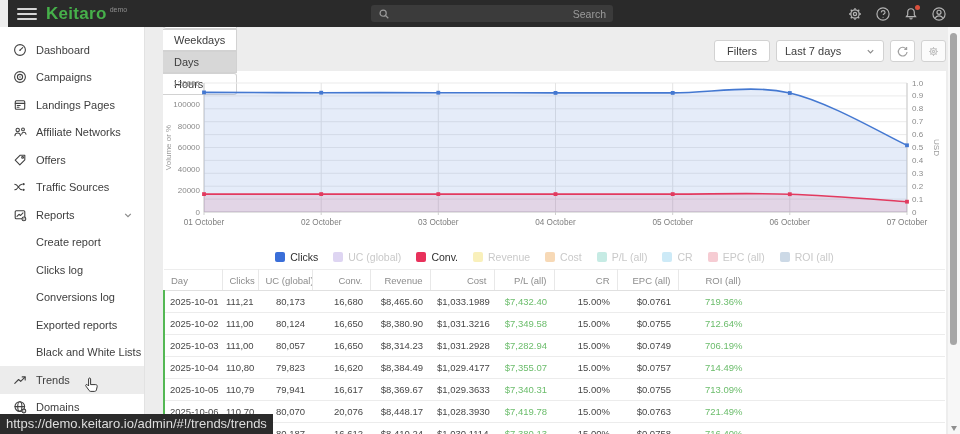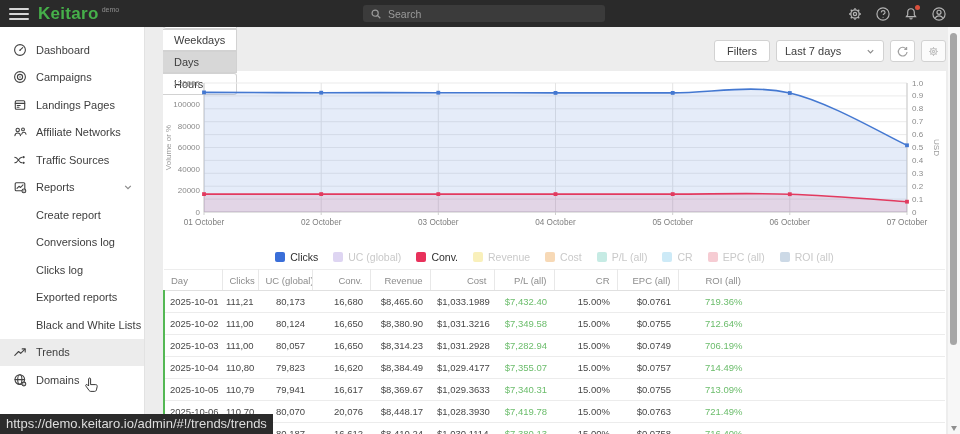--- a/index.html
+++ b/index.html
@@ -1,25 +1,25 @@
 <!DOCTYPE html>
 <html><head>
 <meta charset="utf-8">
 <style>
   * { margin:0; padding:0; box-sizing:border-box; }
   html,body { width:960px; height:434px; overflow:hidden; }
   body { font-family:"Liberation Sans", sans-serif; background:#ededed; position:relative; }
 
   
-  .topbar { height:27px; background:#2a2a2a; display:flex; align-items:center; position:relative; z-index:6; }
+  .topbar { height:27px; background:#2a2a2a; display:flex; align-items:center; position:relative; z-index:6;margin-left:8px; }
   .hamburger { margin-left:9px; width:20px; height:16px; display:flex; flex-direction:column; justify-content:center; gap:3px; cursor:pointer; }
   .hamburger span { display:block; height:2px; background:#d6d6d6; border-radius:1px; }
   .brand { color:#46b04a; font-weight:bold; font-size:17px; letter-spacing:.3px; margin-left:9px; line-height:1; }
   .brand-badge { color:#8f8f8f; font-size:7px; margin:-8px 0 0 3px; }
-  .search { position:absolute; left:363px; top:5px; width:242px; height:17px; background:#3b3b3b; border-radius:3px; display:flex; align-items:center; padding:0 7px; gap:6px; cursor:text; }
+  .search { position:absolute; left:363px; top:5px; width:242px; height:17px; background:#3b3b3b; border-radius:3px; display:flex; align-items:center; padding:0 7px; gap:6px; cursor:text;justify-content:space-between; }
   .search-ph { color:#9b9b9b; font-size:10.5px; }
   .topbar-icons { margin-left:auto; display:flex; align-items:center; gap:12px; margin-right:13px; }
   .tb-icon { width:16px; height:16px; color:#b3b3b3; position:relative; cursor:pointer; }
   .tb-icon svg { width:16px; height:16px; display:block; }
   .bell-dot { position:absolute; top:-1px; right:-1px; width:5px; height:5px; border-radius:50%; background:#d9503c; }
 
   
   .app { display:flex; height:407px; }
   .sidebar { width:145px; background:#fff; border-right:1px solid #e2e2e2; padding-top:9px; flex:none; }
   .side-item { height:27.5px; display:flex; align-items:center; position:relative; font-size:11px; color:#3d3d3d; cursor:pointer; }
@@ -172,20 +172,29 @@
             <path d="M1.9 10.6c.2-1.6 1.4-2.6 2.8-2.6s2.6 1 2.8 2.6"></path>
             <circle cx="10" cy="4.4" r="1.4"></circle>
             <path d="M8.7 9.2c.3-1.2 1.2-1.9 2.2-1.9s1.8.7 2.1 1.9"></path>
           </svg>
         </span>
         <span class="lbl">Affiliate Networks</span>
       </div>
       <div class="side-item">
         <span class="ic">
           <svg viewBox="0 0 14 14" fill="none" stroke="currentColor" stroke-width="1.1" stroke-linecap="round" stroke-linejoin="round">
+            <path d="M7.2 2.2 H11.8 V6.8 L6.8 11.8 L2.2 7.2 Z"></path>
+            <circle cx="9.6" cy="4.4" r="0.9"></circle>
+          </svg>
+        </span>
+        <span class="lbl">Offers</span>
+      </div>
+      <div class="side-item">
+        <span class="ic">
+          <svg viewBox="0 0 14 14" fill="none" stroke="currentColor" stroke-width="1.1" stroke-linecap="round" stroke-linejoin="round">
             <path d="M1.8 4.2c3.6 0 3.6 5.6 7.2 5.6 M1.8 9.8c3.6 0 3.6-5.6 7.2-5.6"></path>
             <circle cx="10.6" cy="4.2" r="1.1" fill="currentColor" stroke="none"></circle>
             <circle cx="10.6" cy="9.8" r="1.1" fill="currentColor" stroke="none"></circle>
           </svg>
         </span>
         <span class="lbl">Traffic Sources</span>
       </div>
       <div class="side-item">
         <span class="ic">
           <svg viewBox="0 0 14 14" fill="none" stroke="currentColor" stroke-width="1.1" stroke-linecap="round" stroke-linejoin="round">
@@ -199,24 +208,24 @@
         <span class="chev">
           <svg viewBox="0 0 10 10" fill="none" stroke="currentColor" stroke-width="1.2">
             <path d="M2.2 3.8 L5 6.6 L7.8 3.8"></path>
           </svg>
         </span>
       </div>
       <div class="side-item">
         <span class="lbl">Create report</span>
       </div>
       <div class="side-item">
+        <span class="lbl">Clicks log</span>
+      </div>
+      <div class="side-item">
         <span class="lbl">Conversions log</span>
-      </div>
-      <div class="side-item">
-        <span class="lbl">Clicks log</span>
       </div>
       <div class="side-item">
         <span class="lbl">Exported reports</span>
       </div>
       <div class="side-item">
         <span class="lbl">Black and White Lists</span>
       </div>
       <div class="side-item active">
         <span class="ic">
           <svg viewBox="0 0 14 14" fill="none" stroke="currentColor" stroke-width="1.1" stroke-linecap="round" stroke-linejoin="round">

